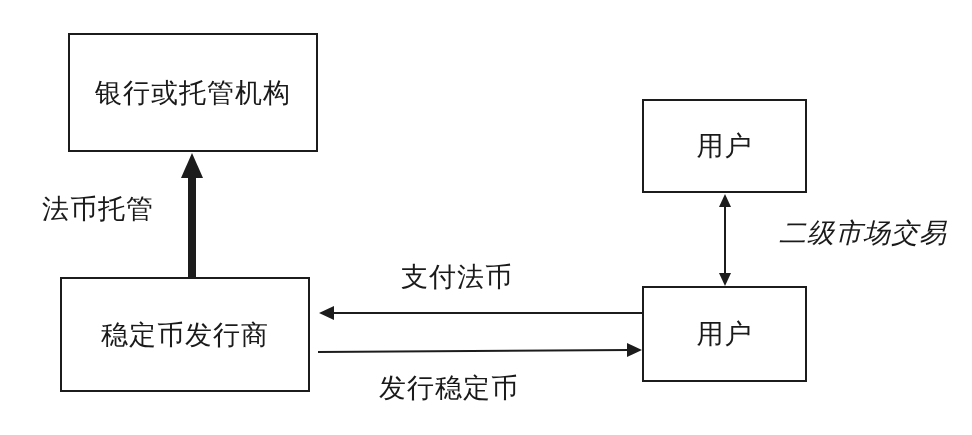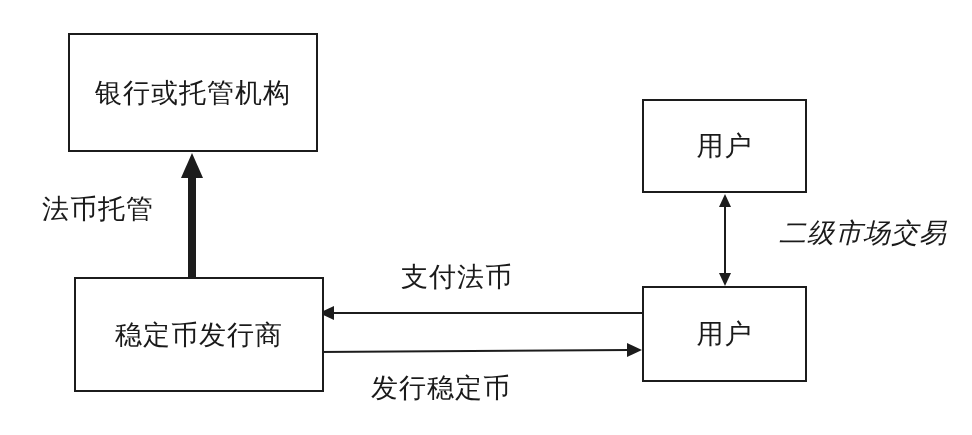--- a/index.html
+++ b/index.html
@@ -23,34 +23,34 @@
     box-sizing:border-box;
     border:2px solid var(--line);
     background:var(--bg);
     display:flex;align-items:center;justify-content:center;
     color:var(--text);
     font-size:27px;
     letter-spacing:1px;
     white-space:nowrap;
   }
   .node-bank{left:68px;top:33px;width:250px;height:119px;}
-  .node-issuer{left:74px;top:277px;width:250px;height:115px;align-items:center;}
+  .node-issuer{left:60px;top:277px;width:250px;height:115px;align-items:center;}
   .node-user-top{left:642px;top:99px;width:165px;height:94px;}
   .node-user-bottom{left:642px;top:286px;width:165px;height:96px;}
   .edge-label{
     position:absolute;
     color:var(--text);
     font-size:27px;
     letter-spacing:1px;
     white-space:nowrap;
     line-height:1.1;
   }
   .label-fiat-custody{left:42px;top:195px;}
   .label-pay-fiat{left:401px;top:263px;}
-  .label-issue-stablecoin{left:371px;top:374px;}
+  .label-issue-stablecoin{left:379px;top:374px;}
   .label-secondary-market{left:779px;top:219px;font-style:italic;}
 </style>
 </head>
 <body>
 
 <div class="canvas">
 
   <svg class="arrows" viewBox="0 0 972 435" xmlns="http://www.w3.org/2000/svg" aria-hidden="true">
 
     <g>

